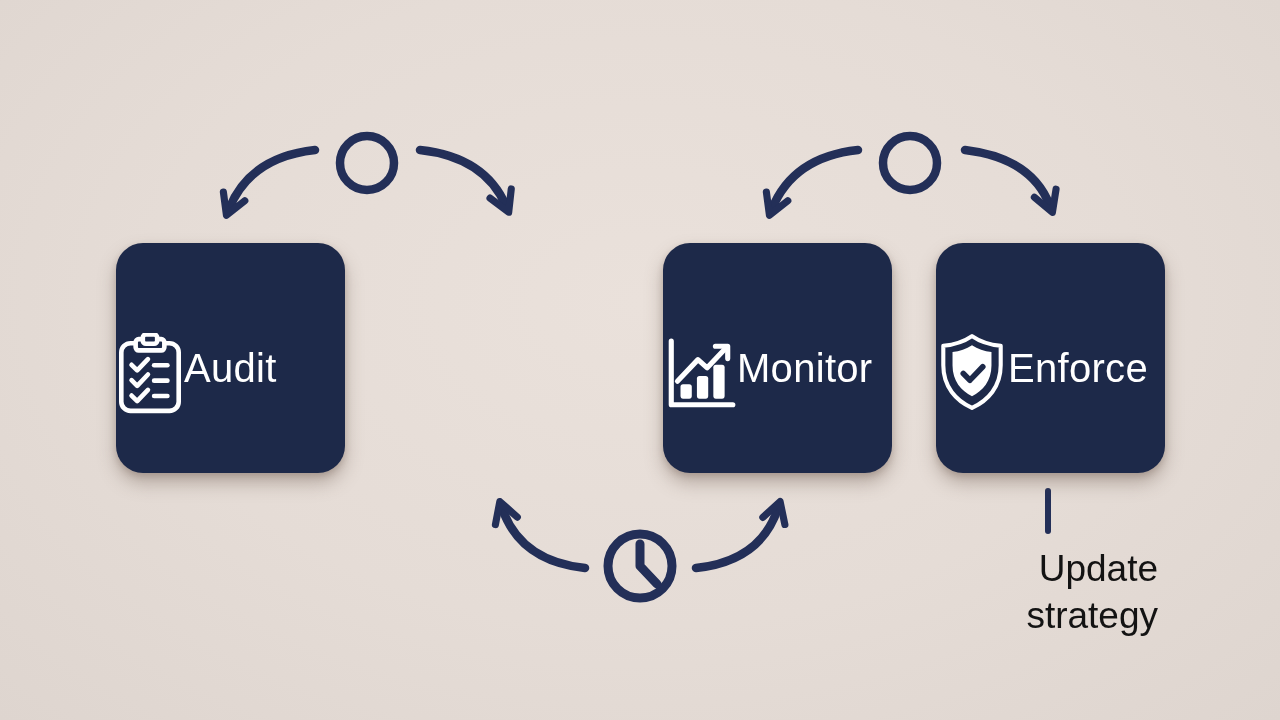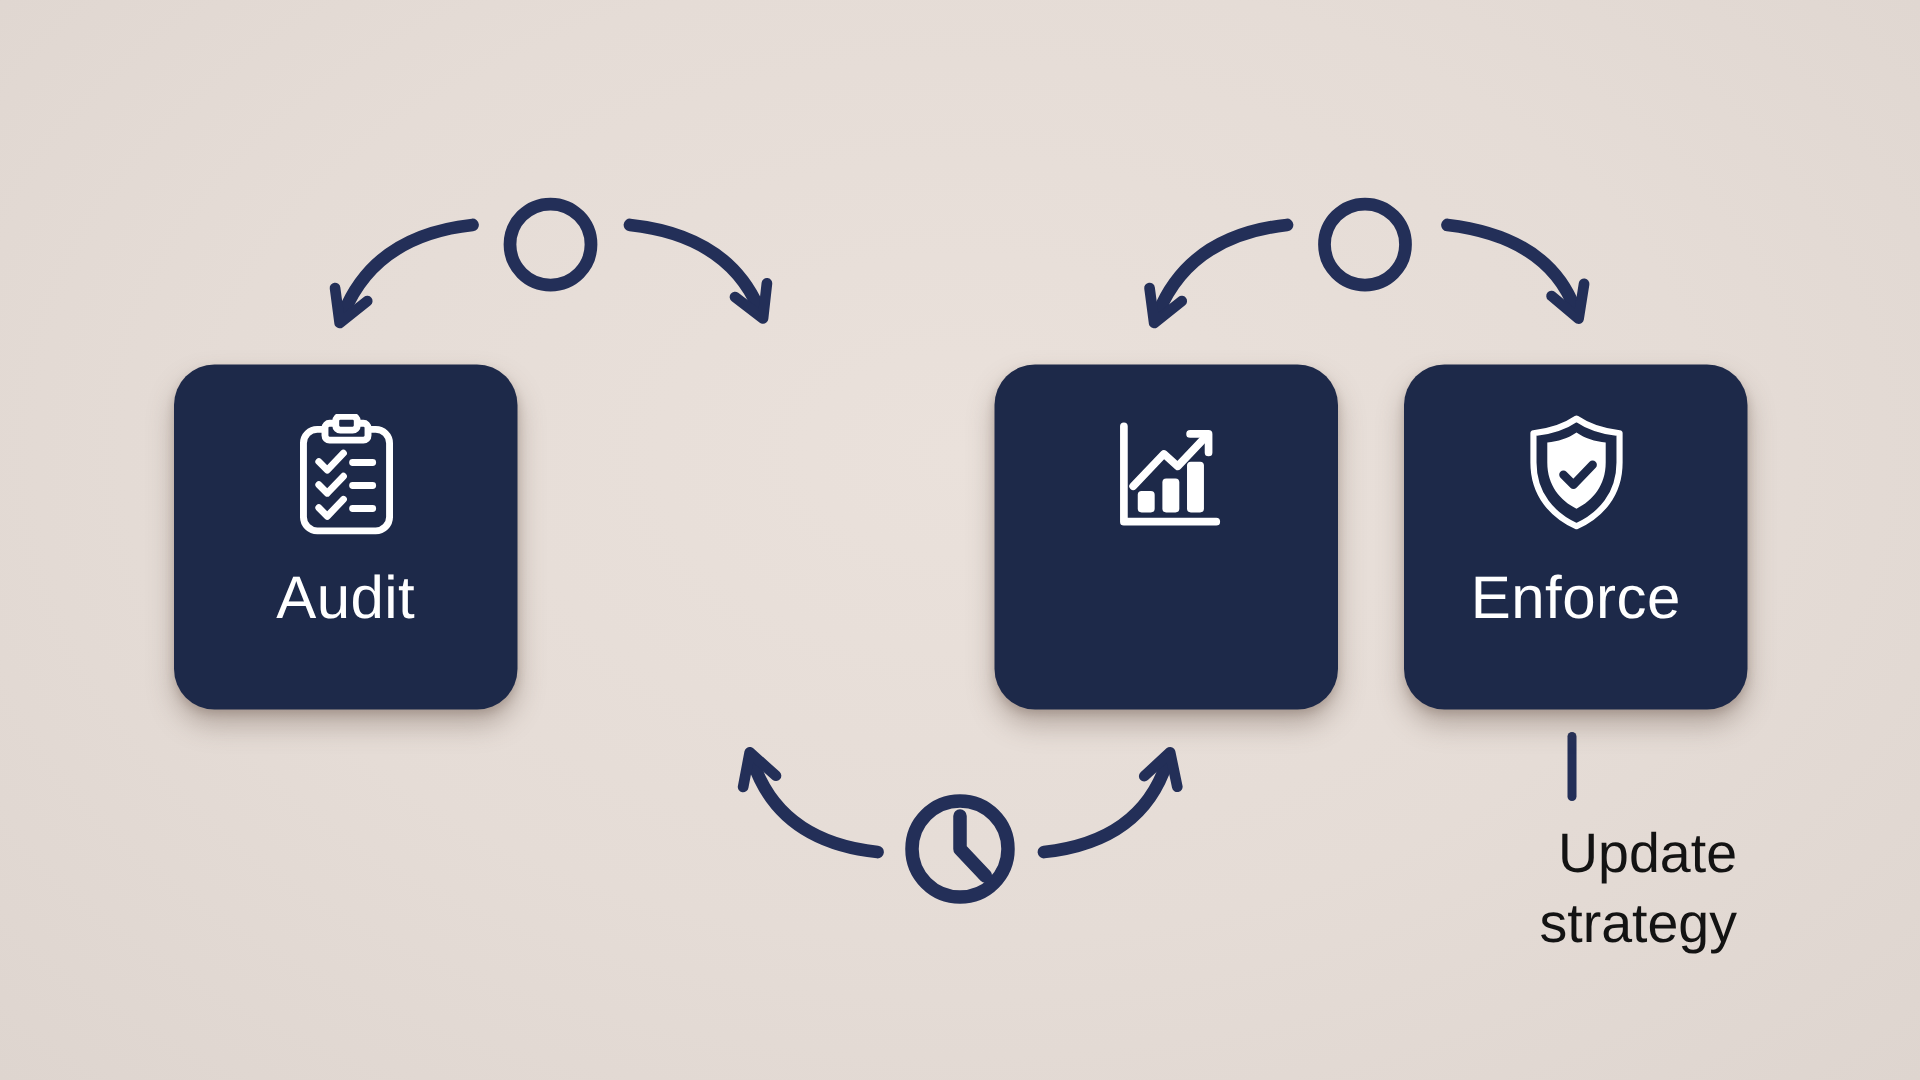--- a/index.html
+++ b/index.html
@@ -6,21 +6,21 @@
   .canvas{
     position:relative;width:1280px;height:720px;overflow:hidden;
     background:radial-gradient(ellipse at 50% 42%, #eae1db 0%, #e5dcd6 55%, #ded5cf 100%);
     font-family:"Liberation Sans",sans-serif;
   }
   .connector-layer{position:absolute;left:0;top:0;width:1280px;height:720px;pointer-events:none;}
   .step-card{
     position:absolute;top:243px;width:229px;height:230px;
     background:#1d2949;border-radius:27px;
     box-shadow:0 10px 18px rgba(95,75,62,0.35), 0 3px 6px rgba(95,75,62,0.22);
-    display:flex;flex-direction:column;align-items:center;
+    display:flex;flex-direction:row;align-items:center;
   }
   .card-audit{left:116px}
   .card-register{left:390px}
   .card-monitor{left:663px}
   .card-enforce{left:936px}
   .step-icon{margin-top:32px;height:84px;display:flex;align-items:center;justify-content:center;}
   .step-label{
     margin-top:20px;color:#ffffff;font-size:40px;font-weight:500;
     letter-spacing:0.3px;line-height:1;white-space:nowrap;
   }
@@ -84,20 +84,21 @@
     <div class="step-icon">
       <svg width="74" height="78" viewBox="0 0 72 76">
         <path d="M8 6 V68 H68" fill="none" stroke="#ffffff" stroke-width="5" stroke-linecap="round" stroke-linejoin="round"></path>
         <rect x="17" y="48" width="11" height="14" rx="2.5" fill="#ffffff"></rect>
         <rect x="33" y="40" width="11" height="22" rx="2.5" fill="#ffffff"></rect>
         <rect x="49" y="29" width="11" height="33" rx="2.5" fill="#ffffff"></rect>
         <path d="M14 45 L34 24 L43 32 L61 13" fill="none" stroke="#ffffff" stroke-width="5" stroke-linecap="round" stroke-linejoin="round"></path>
         <path d="M51 11 H63 V23" fill="none" stroke="#ffffff" stroke-width="5" stroke-linecap="round" stroke-linejoin="round"></path>
       </svg>
     </div>
+    <div class="step-label">Monitor</div>
   </div>
 
   <div class="step-card card-enforce">
     <div class="step-icon">
       <svg width="72" height="82" viewBox="0 0 70 80">
         <path d="M35 3 C27 8.5 17 11.5 7 12.5 v19 c0 21 12.5 34.5 28 41.5 c15.5 -7 28 -20.5 28 -41.5 v-19 C53 11.5 43 8.5 35 3 Z" fill="none" stroke="#ffffff" stroke-width="4" stroke-linejoin="round"></path>
         <path d="M35 12 C29.5 15.8 23 17.8 16 18.6 v13 c0 15 8.5 24.8 19 30 c10.5 -5.2 19 -15 19 -30 v-13 C47 17.8 40.5 15.8 35 12 Z" fill="#ffffff"></path>
         <path d="M26.5 39.5 l6.5 6.5 L45.5 33" fill="none" stroke="#1d2949" stroke-width="5.5" stroke-linecap="round" stroke-linejoin="round"></path>
       </svg>
     </div>

